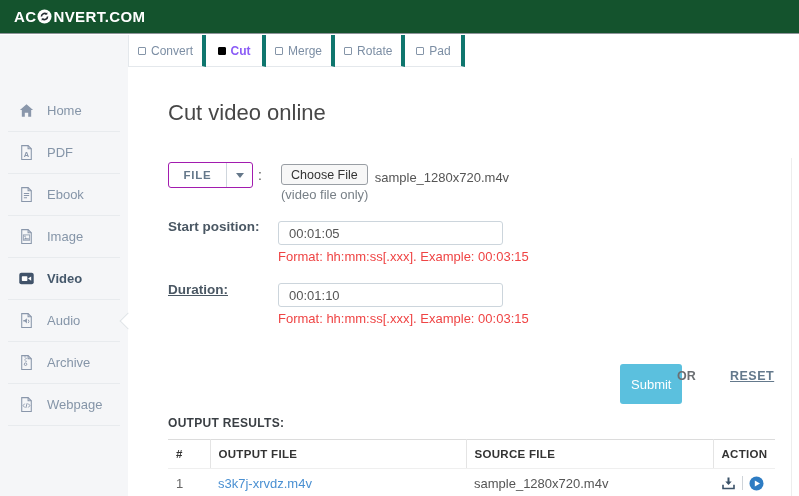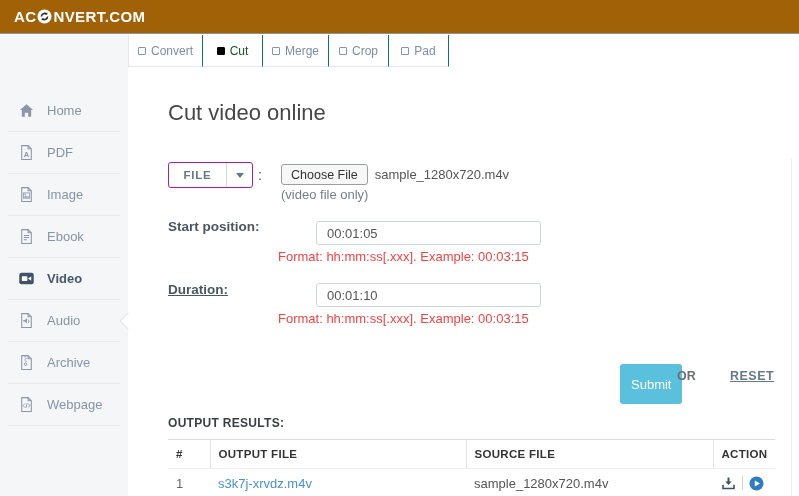--- a/index.html
+++ b/index.html
@@ -5,39 +5,39 @@
   * { margin:0; padding:0; box-sizing:border-box; }
   html,body { width:799px; height:496px; }
   body {
     position:relative; overflow:hidden; background:#fff;
     font-family:"Liberation Sans", sans-serif; -webkit-font-smoothing:antialiased;
   }
 
   
   .header {
     position:absolute; left:0; top:0; width:799px; height:34px;
-    background:#a16207; border-bottom:1px solid #8d9399;
+    background:#14532d; border-bottom:1px solid #8d9399;
     display:flex; align-items:center; padding-left:14px;
   }
   .brand { display:flex; align-items:center; cursor:pointer; }
   .brand span { color:#fff; font-size:15px; font-weight:bold; letter-spacing:.4px; }
   .brand .sync { width:15px; height:15px; margin:0 1px; display:block; }
 
   
   .tabbar {
     position:absolute; left:128px; top:35px; height:32px;
     display:flex; background:#fff; border-left:1px solid #e4e8ec;
   }
   .tab {
     display:flex; align-items:center; justify-content:center; gap:5px;
     padding:0 9px; min-width:60px; font-size:12px; color:#7c8ea4;
-    border-right:1px solid #0f766e; border-bottom:1px solid #e4e8ec; cursor:pointer;
+    border-right:4px solid #0f766e; border-bottom:1px solid #e4e8ec; cursor:pointer;
   }
   .tab .sq { width:8px; height:8px; border:1px solid #8595a8; border-radius:1px; }
-  .tab.active { color:#14532d; font-weight:normal; }
+  .tab.active { color:#8b5cf6; font-weight:bold; }
   .tab.active .sq { background:#000; border-color:#000; }
 
   
   .sidebar {
     position:absolute; left:0; top:35px; width:128px; height:461px;
     background:#f5f6f8; padding-top:55px;
   }
   .side-item {
     height:42px; margin:0 8px; display:flex; align-items:center; gap:12px;
     padding-left:10px; border-bottom:1px solid #e8ebee; cursor:pointer;
@@ -58,34 +58,34 @@
     position:absolute; left:168px; top:162px; height:26px; width:85px;
     background:#fff; border:1px solid #a21caf; border-radius:3px;
     display:flex; align-items:stretch; cursor:pointer;
   }
   .file-btn .fb-label { flex:1; display:flex; align-items:center; justify-content:center;
     font-size:11.5px; font-weight:bold; letter-spacing:.8px; color:#65788a; }
   .file-btn .fb-caret { width:26px; border-left:1px solid #cfd6dd; display:flex; align-items:center; justify-content:center; }
   .caret-down { width:0; height:0; border-left:4px solid transparent; border-right:4px solid transparent; border-top:5px solid #65788a; }
   .file-colon { position:absolute; left:258px; top:167px; font-size:14px; color:#555; }
 
-  .choose-row { position:absolute; left:281px; top:164px; display:flex; align-items:center; gap:7px; }
+  .choose-row { position:absolute; left:281px; top:164px; display:flex; align-items:flex-end; gap:7px; }
   .choose-btn {
     height:21px; padding:0 9px; font-size:12.5px; color:#333;
     background:#f7f7f7; border:1px solid #999ea4; border-radius:3px;
     font-family:"Liberation Sans", sans-serif; cursor:pointer;
   }
   .chosen-name { font-size:13px; color:#555; }
   .file-note { position:absolute; left:281px; top:187px; font-size:13px; color:#777f86; }
 
   .field-label { position:absolute; left:168px; font-size:13.5px; font-weight:bold; color:#4a5763; }
   .time-input {
     position:absolute; left:278px; width:225px; height:24px;
     border:1px solid #ccd5dc; border-radius:3px; padding:7px 10px;
-    font-size:13px; color:#555; font-family:"Liberation Sans", sans-serif; background:#fff;margin-left:38px;
+    font-size:13px; color:#555; font-family:"Liberation Sans", sans-serif; background:#fff;
   }
   .field-hint { position:absolute; left:278px; font-size:13px; color:#ef4444; }
 
   .submit-btn {
     position:absolute; left:620px; top:364px; height:40px; padding:0 11px;
     background:#5bc0de; color:#fff; font-size:13px; border:none; border-radius:3px;
     font-family:"Liberation Sans", sans-serif; cursor:pointer;
   }
   .or-label { position:absolute; left:677px; top:369px; font-size:12.5px; font-weight:bold; color:#6b6f73; }
   .reset-link { position:absolute; left:706px; top:369px; font-size:12.5px; font-weight:bold;
@@ -135,21 +135,21 @@
   <div class="tab active">
     <span class="sq"></span>
     <span>Cut</span>
   </div>
   <div class="tab">
     <span class="sq"></span>
     <span>Merge</span>
   </div>
   <div class="tab">
     <span class="sq"></span>
-    <span>Crop</span>
+    <span>Rotate</span>
   </div>
   <div class="tab">
     <span class="sq"></span>
     <span>Pad</span>
   </div>
 </div>
 
 <div class="sidebar">
 
   <div class="side-item">
@@ -161,39 +161,39 @@
 
   <div class="side-item">
     <svg width="17" height="17" viewBox="0 0 16 16">
       <path d="M3.5 1.5 h6 l3 3 v10 h-9 z" fill="none" stroke="#8a97ab"></path>
       <path d="M9.5 1.5 v3 h3" fill="none" stroke="#8a97ab"></path>
       <text x="5.4" y="11.8" font-size="7" font-weight="bold" fill="#8a97ab" font-family="Liberation Sans, sans-serif">A</text>
     </svg>
     <span class="slabel">PDF</span>
   </div>
 
+
+  <div class="side-item">
+    <svg width="17" height="17" viewBox="0 0 16 16">
+      <path d="M3.5 1.5 h6 l3 3 v10 h-9 z" fill="none" stroke="#8a97ab"></path>
+      <path d="M9.5 1.5 v3 h3" fill="none" stroke="#8a97ab"></path>
+      <path d="M5.5 7 h5 M5.5 9 h5 M5.5 11 h3" stroke="#8a97ab" stroke-width="1"></path>
+    </svg>
+    <span class="slabel">Ebook</span>
+  </div>
 
   <div class="side-item">
     <svg width="17" height="17" viewBox="0 0 16 16">
       <path d="M3.5 1.5 h6 l3 3 v10 h-9 z" fill="none" stroke="#8a97ab"></path>
       <path d="M9.5 1.5 v3 h3" fill="none" stroke="#8a97ab"></path>
       <rect x="5" y="6.5" width="6" height="5" fill="none" stroke="#8a97ab" stroke-width=".8"></rect>
       <path d="M5.4 10.8 l1.8-2 1.3 1.3 1-.9 1.1 1.6z" fill="#8a97ab"></path>
       <circle cx="6.6" cy="7.8" r=".7" fill="#8a97ab"></circle>
     </svg>
     <span class="slabel">Image</span>
-  </div>
-
-  <div class="side-item">
-    <svg width="17" height="17" viewBox="0 0 16 16">
-      <path d="M3.5 1.5 h6 l3 3 v10 h-9 z" fill="none" stroke="#8a97ab"></path>
-      <path d="M9.5 1.5 v3 h3" fill="none" stroke="#8a97ab"></path>
-      <path d="M5.5 7 h5 M5.5 9 h5 M5.5 11 h3" stroke="#8a97ab" stroke-width="1"></path>
-    </svg>
-    <span class="slabel">Ebook</span>
   </div>
 
   <div class="side-item active">
     <svg width="17" height="17" viewBox="0 0 16 16">
       <rect x="1.2" y="2.5" width="13.6" height="11" rx="2" fill="#41536a"></rect>
       <rect x="3.6" y="5.9" width="5.2" height="4.4" rx=".6" fill="#fff"></rect>
       <path d="M9.4 8.1 L12.4 6.1 v4 L9.4 8.1 Z" fill="#fff"></path>
     </svg>
     <span class="slabel">Video</span>
   </div>

